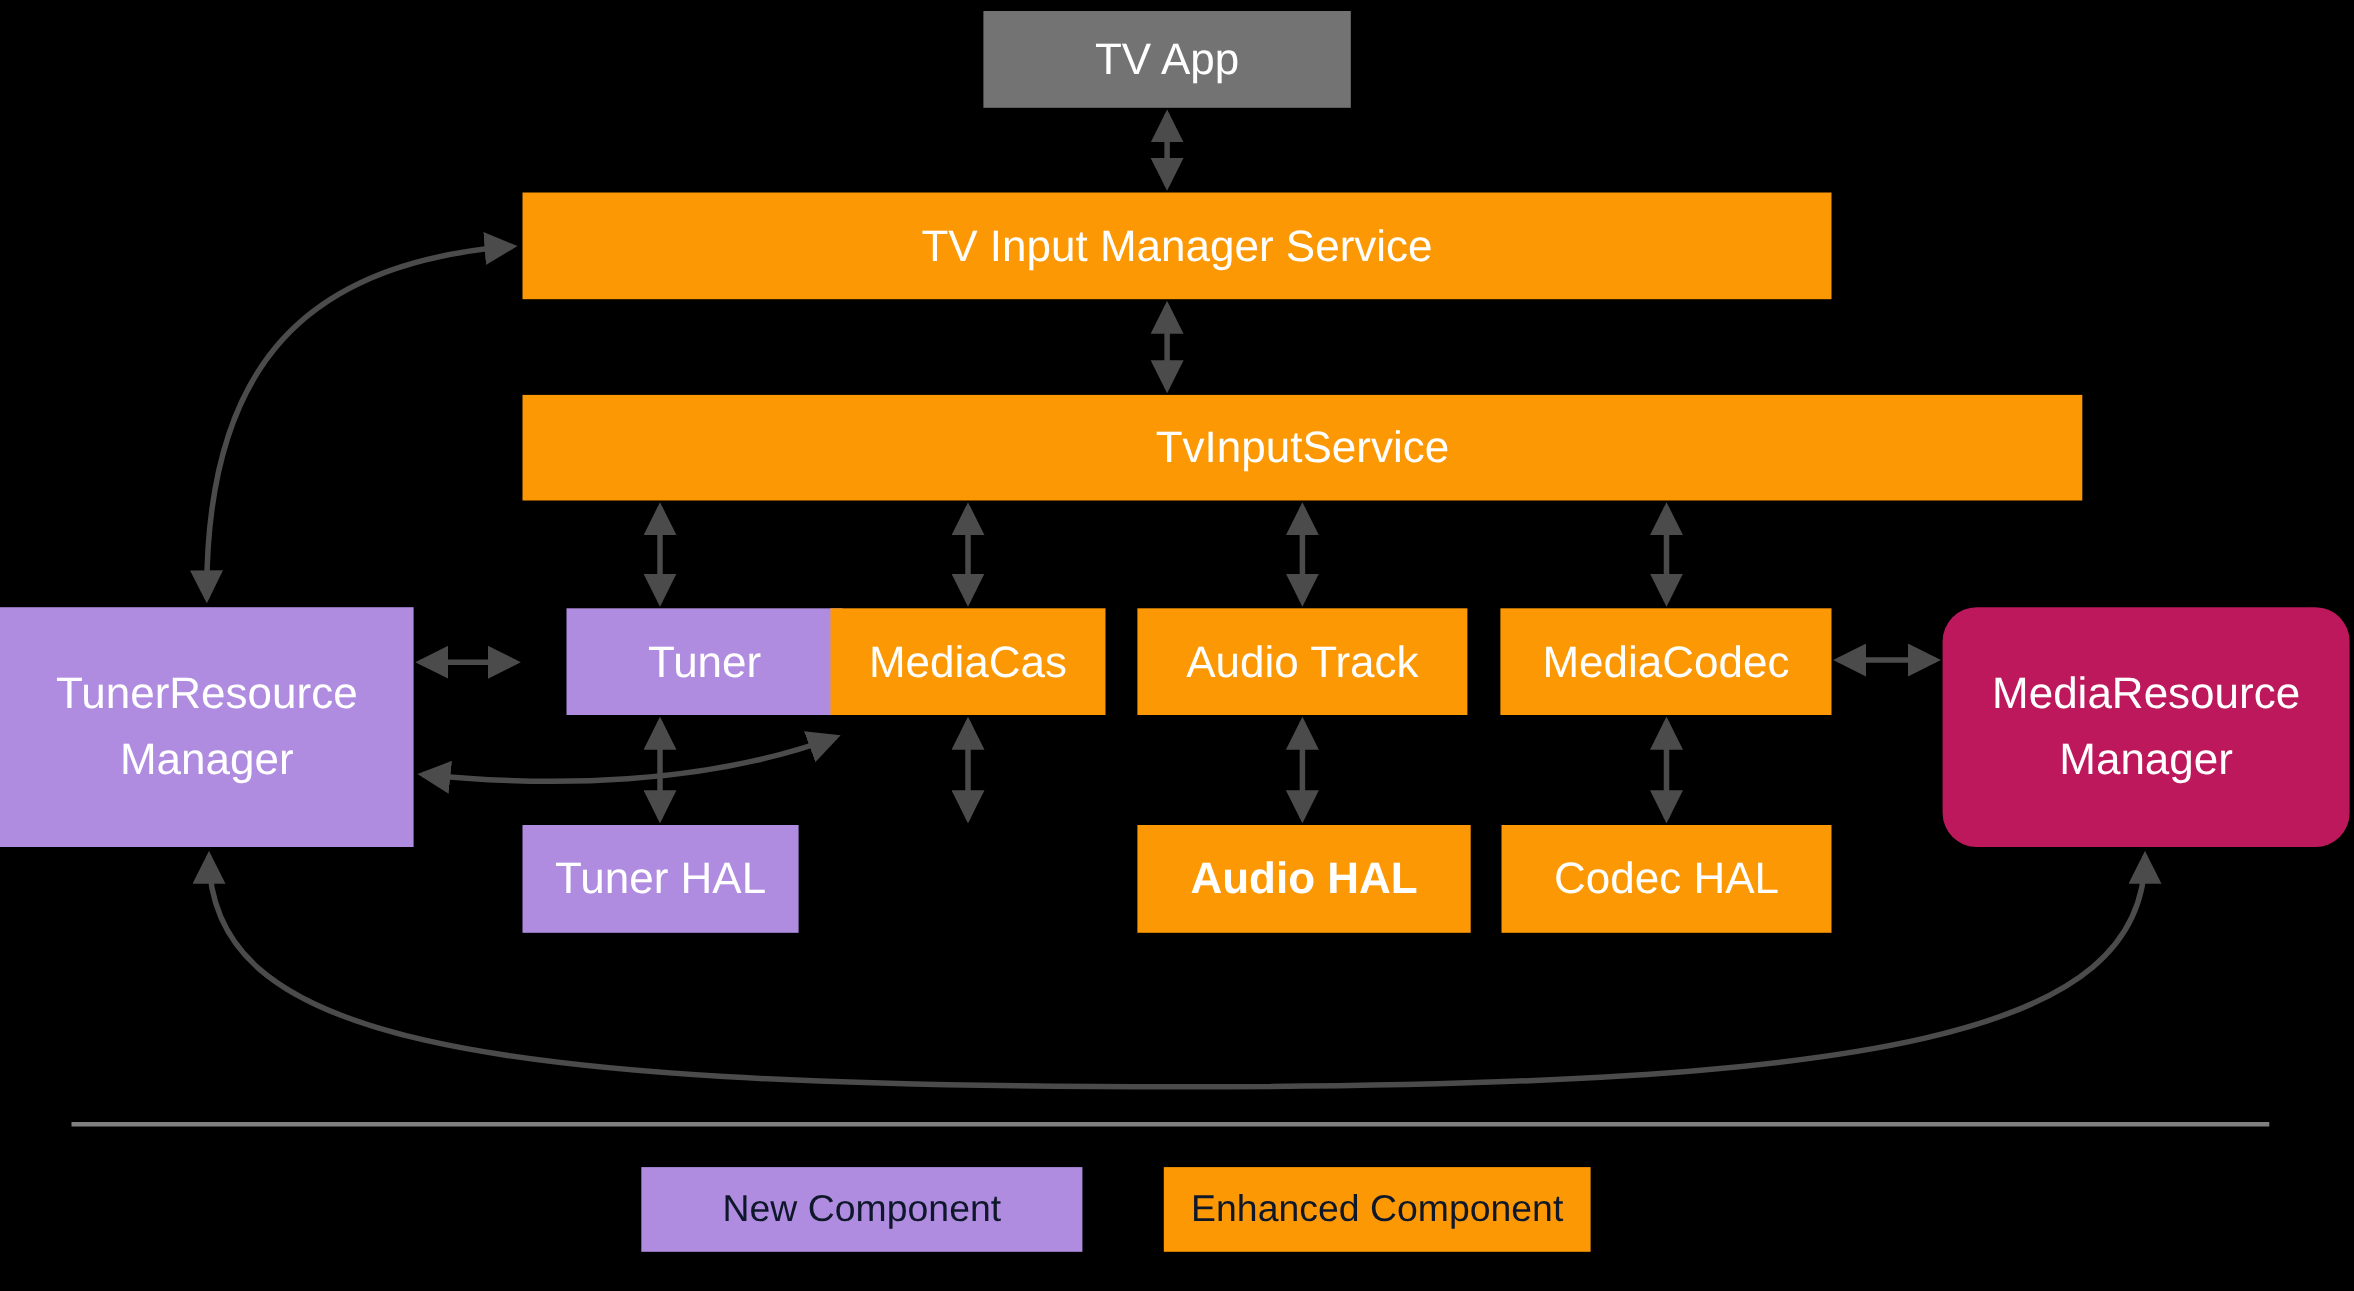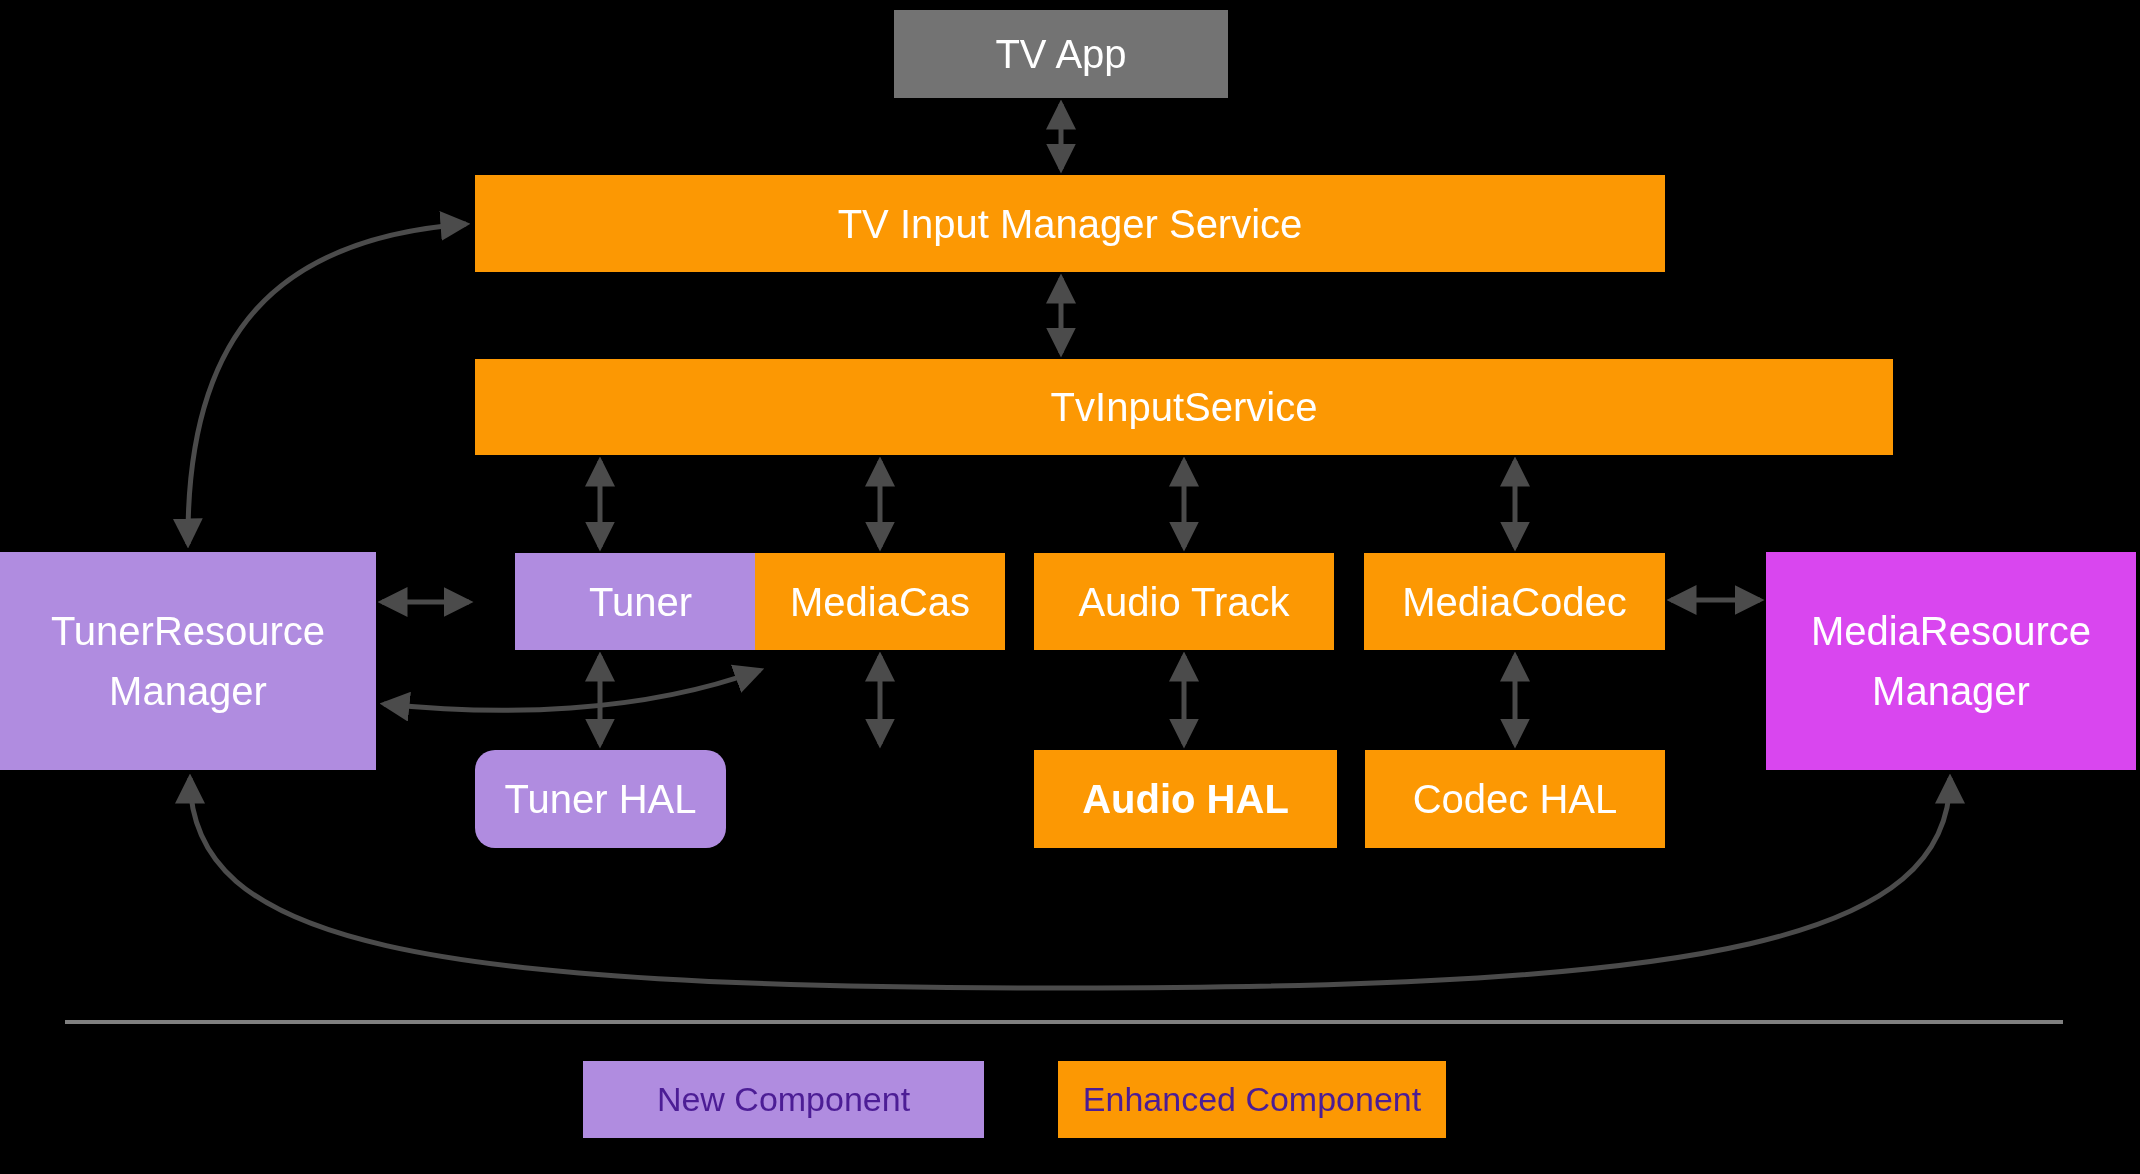--- a/index.html
+++ b/index.html
@@ -43,34 +43,34 @@
     padding: 0 8px;
     box-sizing: border-box;
   }
   .legend-box {
     position: absolute;
     z-index: 2;
     display: flex;
     align-items: center;
     justify-content: center;
     text-align: center;
-    color: #4c1d95;
+    color: #0f172a;
     font-size: 34px;
   }
   
   #n-tv-app        { left: 894px;  top: 10px;  width: 334px;  height: 88px;  }
   #n-tims          { left: 475px;  top: 175px; width: 1190px; height: 97px;  }
   #n-tvis          { left: 475px;  top: 359px; width: 1418px; height: 96px;  }
   #n-trm           { left: 0px;    top: 552px; width: 376px;  height: 218px; }
   #n-tuner         { left: 475px;  top: 553px; width: 251px;  height: 97px;  }
   #n-media-cas     { left: 755px;  top: 553px; width: 250px;  height: 97px; text-align: center;  }
   #n-audio-track   { left: 1034px; top: 553px; width: 300px;  height: 97px;  }
   #n-media-codec   { left: 1364px; top: 553px; width: 301px;  height: 97px;  }
   #n-mrm           { left: 1766px; top: 552px; width: 370px;  height: 218px; }
-  #n-tuner-hal     { left: 475px;  top: 750px; width: 251px;  height: 98px; border-radius: 20px;  }
+  #n-tuner-hal     { left: 475px;  top: 750px; width: 251px;  height: 98px;  }
   #n-cas-hal       { left: 755px;  top: 750px; width: 251px;  height: 98px;  }
   #n-audio-hal     { left: 1034px; top: 750px; width: 303px;  height: 98px; font-weight: bold;  }
   #n-codec-hal     { left: 1365px; top: 750px; width: 300px;  height: 98px;  }
   #legend-new      { left: 583px;  top: 1061px; width: 401px; height: 77px;  }
   #legend-enhanced { left: 1058px; top: 1061px; width: 388px; height: 77px;  }
 </style>
 </head>
 <body>
 
 <div id="stage">
@@ -104,21 +104,21 @@
   </svg>
 
   <div class="node" id="n-tv-app" style="background: #737373;">TV App</div>
   <div class="node" id="n-tims" style="background: rgb(252, 152, 3);">TV Input Manager Service</div>
   <div class="node" id="n-tvis" style="background: rgb(252, 152, 3);">TvInputService</div>
   <div class="node" id="n-trm" style="background: rgb(176, 140, 224);">TunerResource Manager</div>
   <div class="node" id="n-tuner" style="background: rgb(176, 140, 224); margin-left: 40px;">Tuner</div>
   <div class="node" id="n-media-cas" style="background: rgb(252, 152, 3);">MediaCas</div>
   <div class="node" id="n-audio-track" style="background: rgb(252, 152, 3);">Audio Track</div>
   <div class="node" id="n-media-codec" style="background: rgb(252, 152, 3);">MediaCodec</div>
-  <div class="node" id="n-mrm" style="background: #d946ef;">MediaResource Manager</div>
+  <div class="node" id="n-mrm" style="background: #be185d; border-radius: 31px;">MediaResource Manager</div>
   <div class="node" id="n-tuner-hal" style="background: rgb(176, 140, 224);">Tuner HAL</div>
   <div class="node" id="n-audio-hal" style="background: rgb(252, 152, 3);">Audio HAL</div>
   <div class="node" id="n-codec-hal" style="background: rgb(252, 152, 3);">Codec HAL</div>
 
   <div class="legend-box" id="legend-new" style="background: rgb(176, 140, 224);">New Component</div>
   <div class="legend-box" id="legend-enhanced" style="background: rgb(252, 152, 3);">Enhanced Component</div>
 
 </div>
 
 </body></html>

